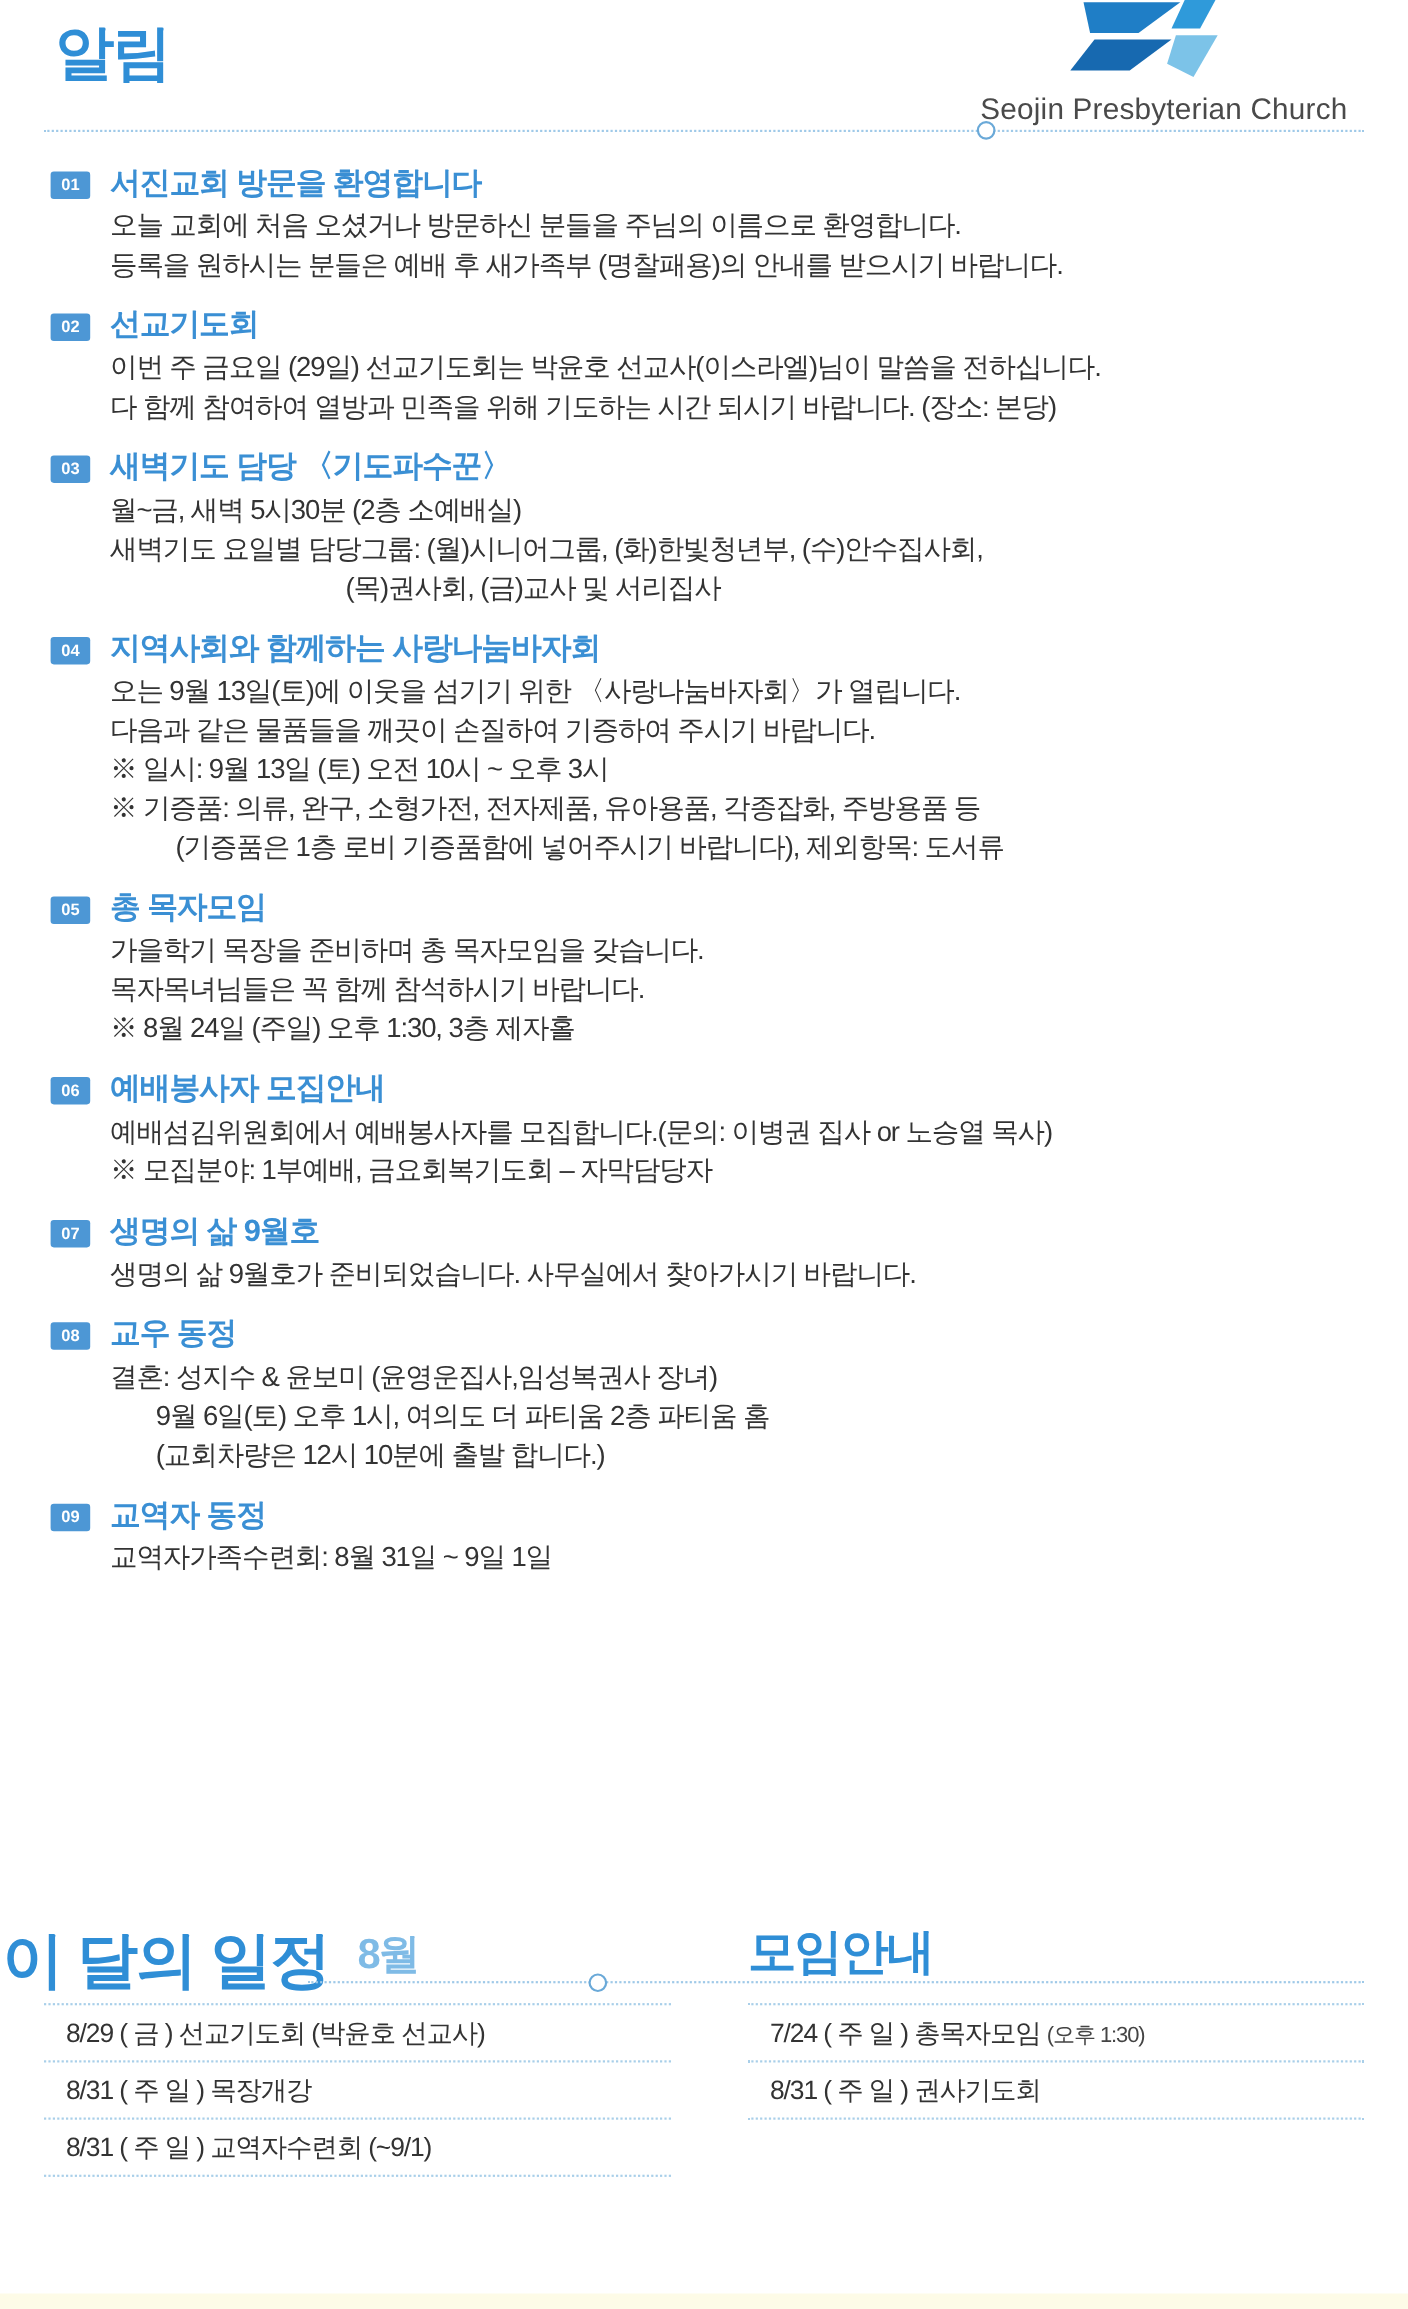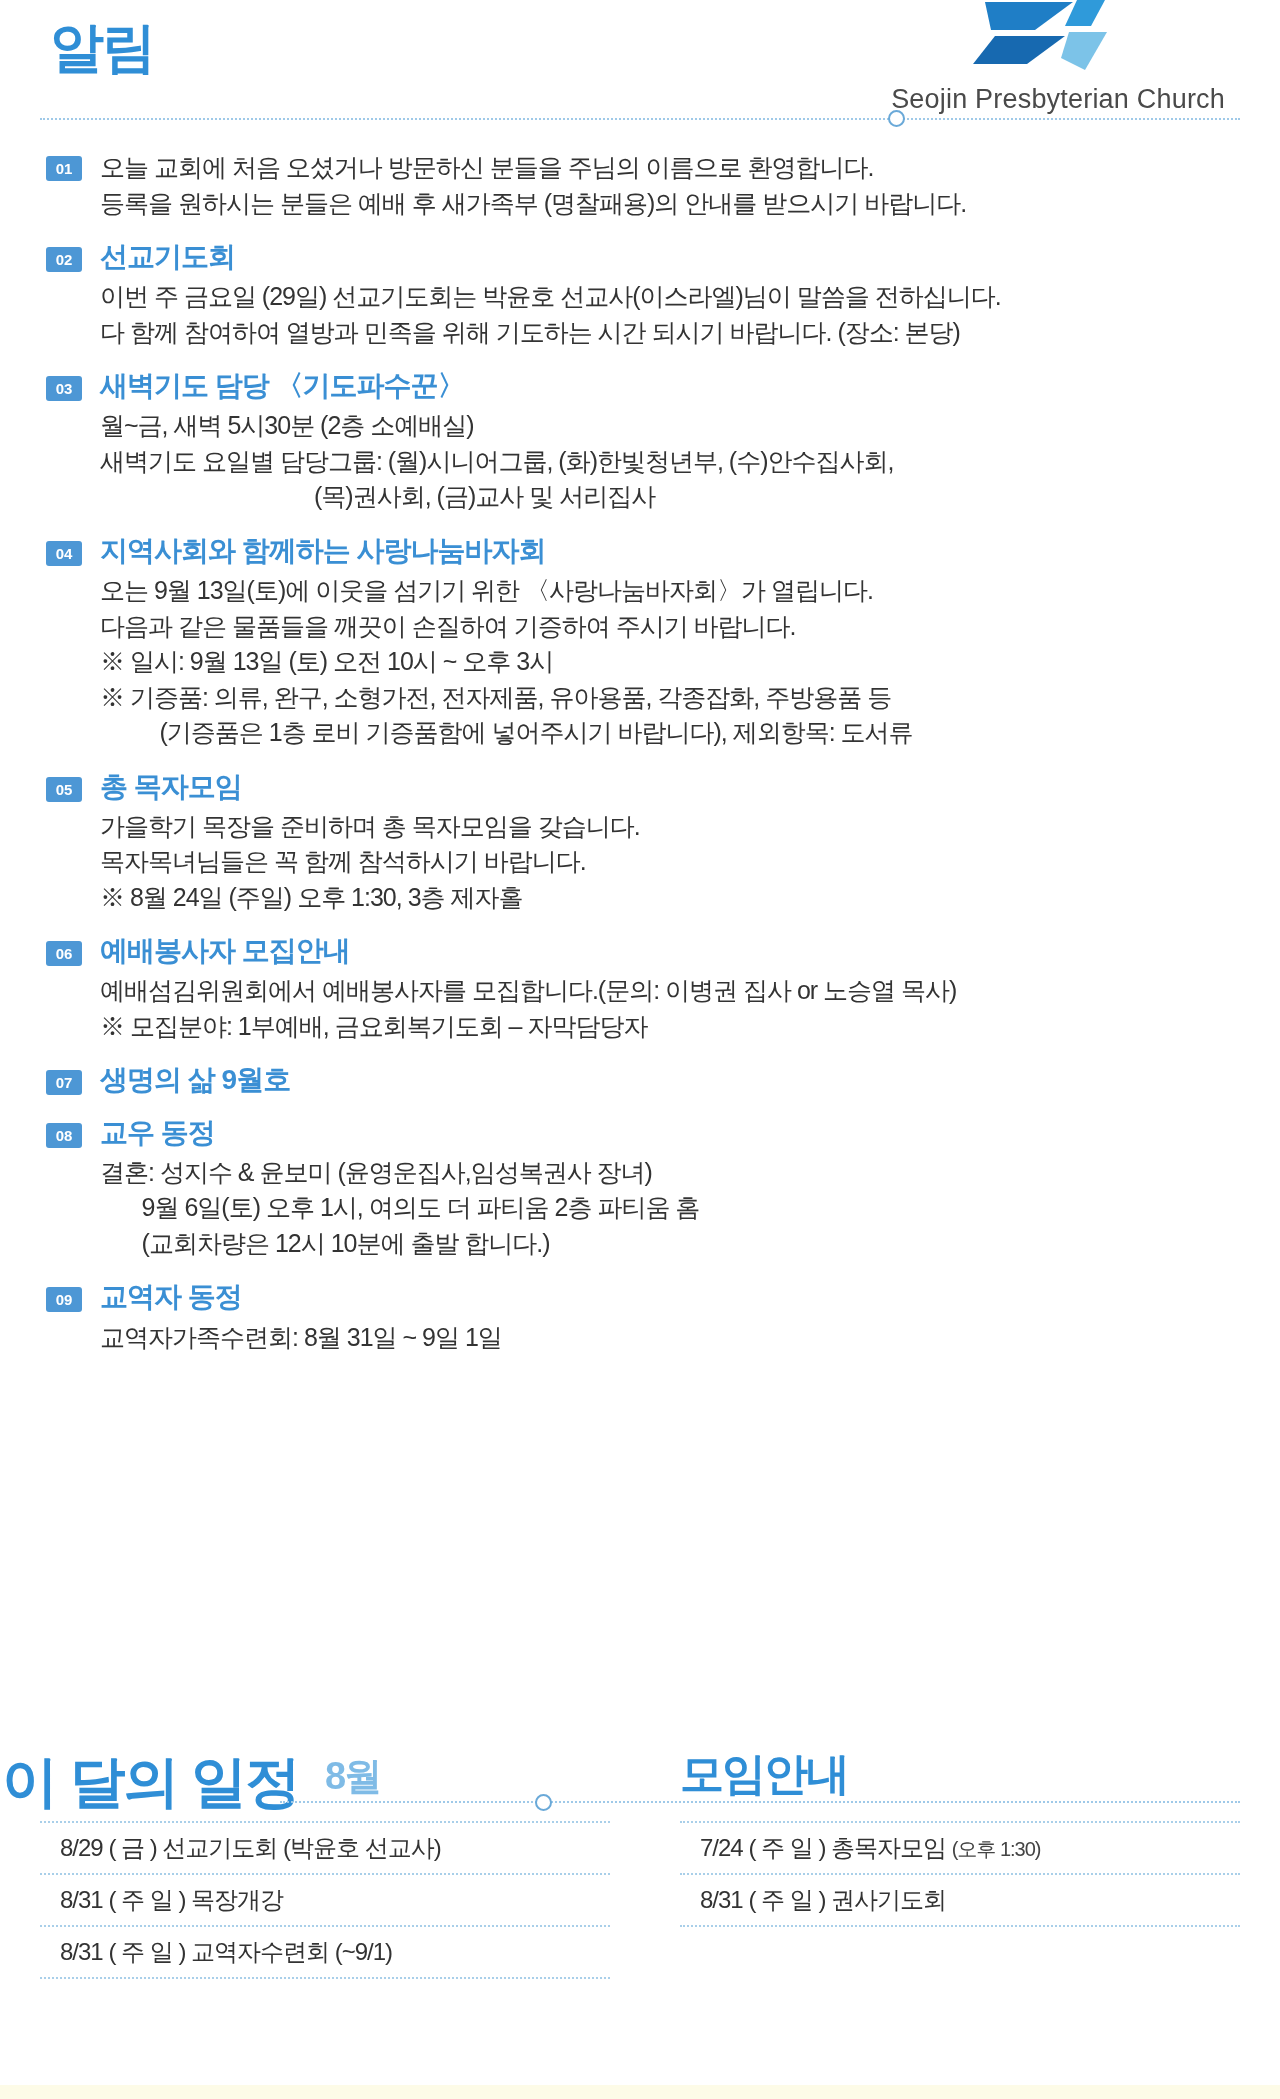--- a/index.html
+++ b/index.html
@@ -221,20 +221,21 @@
 
     <div class="church-name">Seojin Presbyterian Church</div>
     <div class="header-dots"></div>
     <div class="header-dot-o"></div>
   </div>
 
   <div class="notices">
 
     <div class="notice">
       <div class="notice-num">01</div>
+      <div class="notice-title">서진교회 방문을 환영합니다</div>
       <div class="notice-line">오늘 교회에 처음 오셨거나 방문하신 분들을 주님의 이름으로 환영합니다.</div>
       <div class="notice-line">등록을 원하시는 분들은 예배 후 새가족부 (명찰패용)의 안내를 받으시기 바랍니다.</div>
     </div>
 
     <div class="notice">
       <div class="notice-num">02</div>
       <div class="notice-title">선교기도회</div>
       <div class="notice-line">이번 주 금요일 (29일) 선교기도회는 박윤호 선교사(이스라엘)님이 말씀을 전하십니다.</div>
       <div class="notice-line">다 함께 참여하여 열방과 민족을 위해 기도하는 시간 되시기 바랍니다. (장소: 본당)</div>
     </div>
@@ -268,20 +269,21 @@
     <div class="notice">
       <div class="notice-num">06</div>
       <div class="notice-title">예배봉사자 모집안내</div>
       <div class="notice-line">예배섬김위원회에서 예배봉사자를 모집합니다.(문의: 이병권 집사 or 노승열 목사)</div>
       <div class="notice-line">※ 모집분야: 1부예배, 금요회복기도회 – 자막담당자</div>
     </div>
 
     <div class="notice">
       <div class="notice-num">07</div>
       <div class="notice-title">생명의 삶 9월호</div>
+      <div class="notice-line">생명의 삶 9월호가 준비되었습니다. 사무실에서 찾아가시기 바랍니다.</div>
     </div>
 
     <div class="notice">
       <div class="notice-num">08</div>
       <div class="notice-title">교우 동정</div>
       <div class="notice-line">결혼: 성지수 &amp; 윤보미 (윤영운집사,임성복권사 장녀)</div>
       <div class="notice-line">       9월 6일(토) 오후 1시, 여의도 더 파티움 2층 파티움 홈</div>
       <div class="notice-line">       (교회차량은 12시 10분에 출발 합니다.)</div>
     </div>
 

